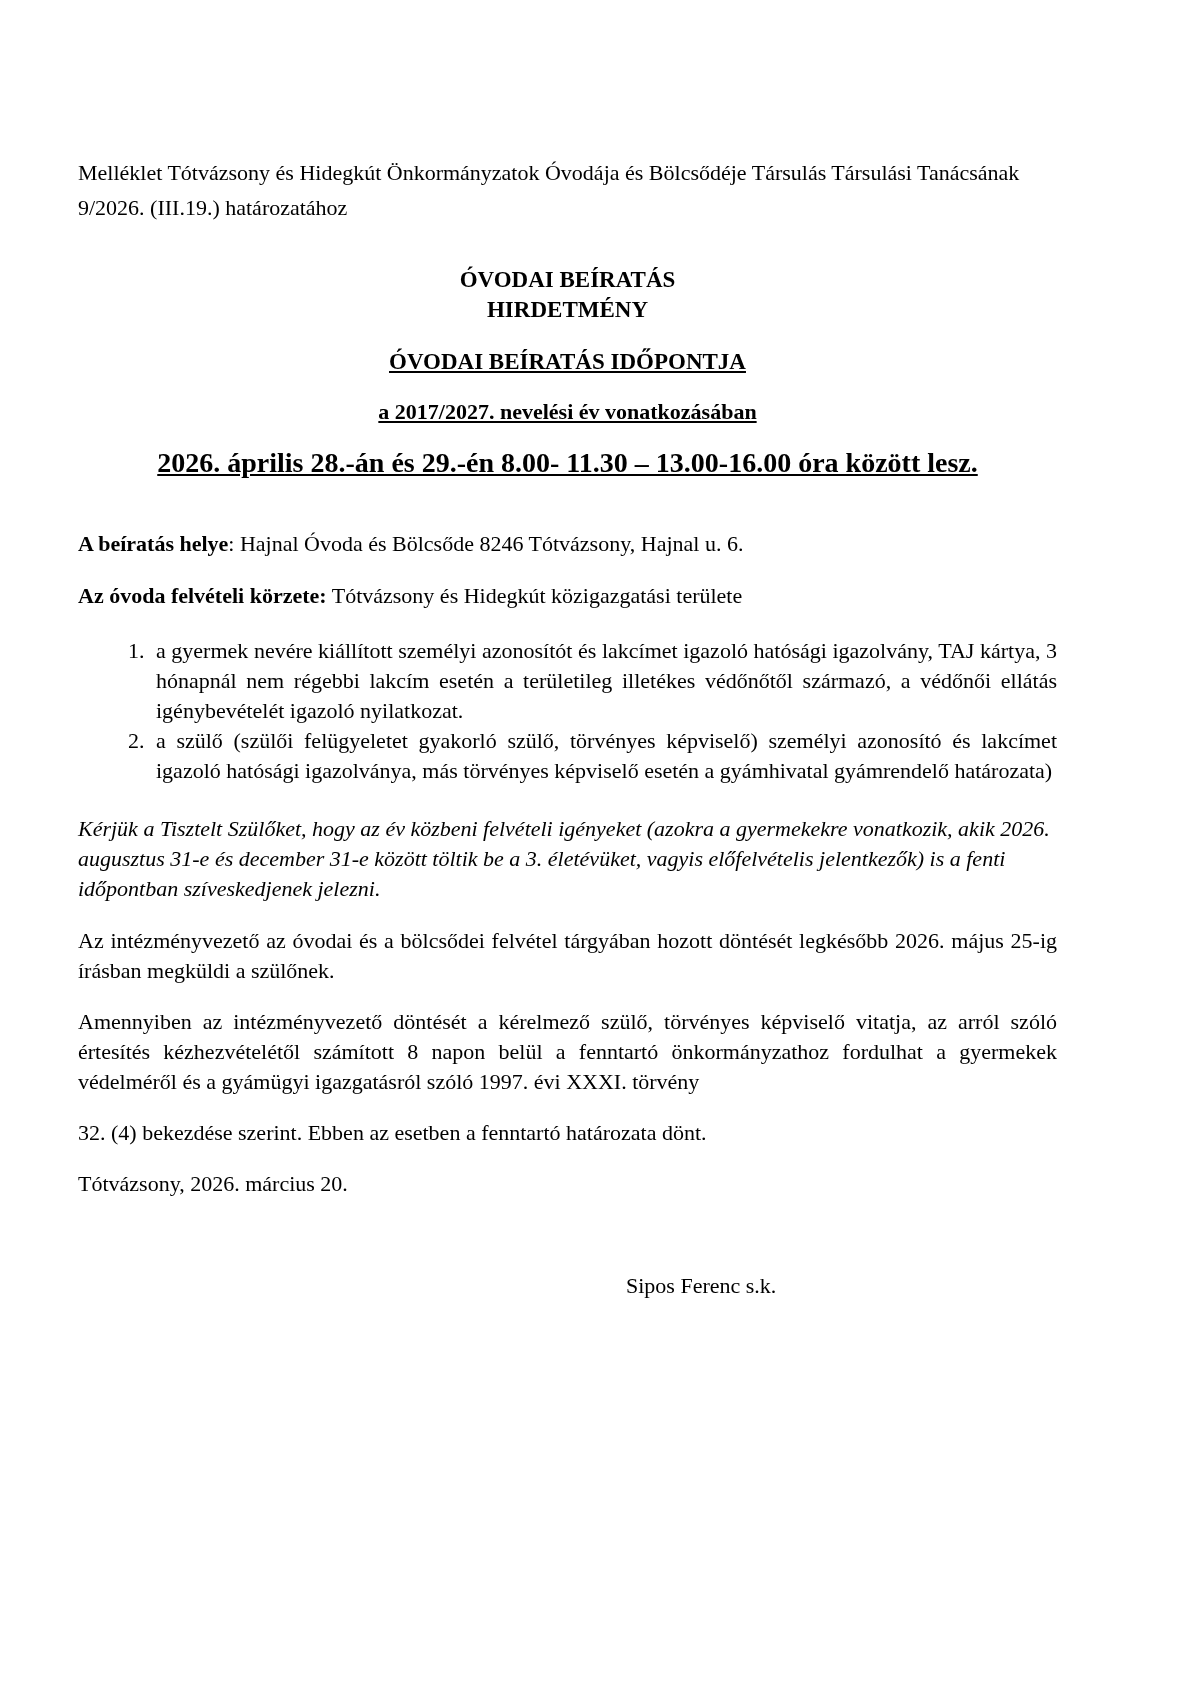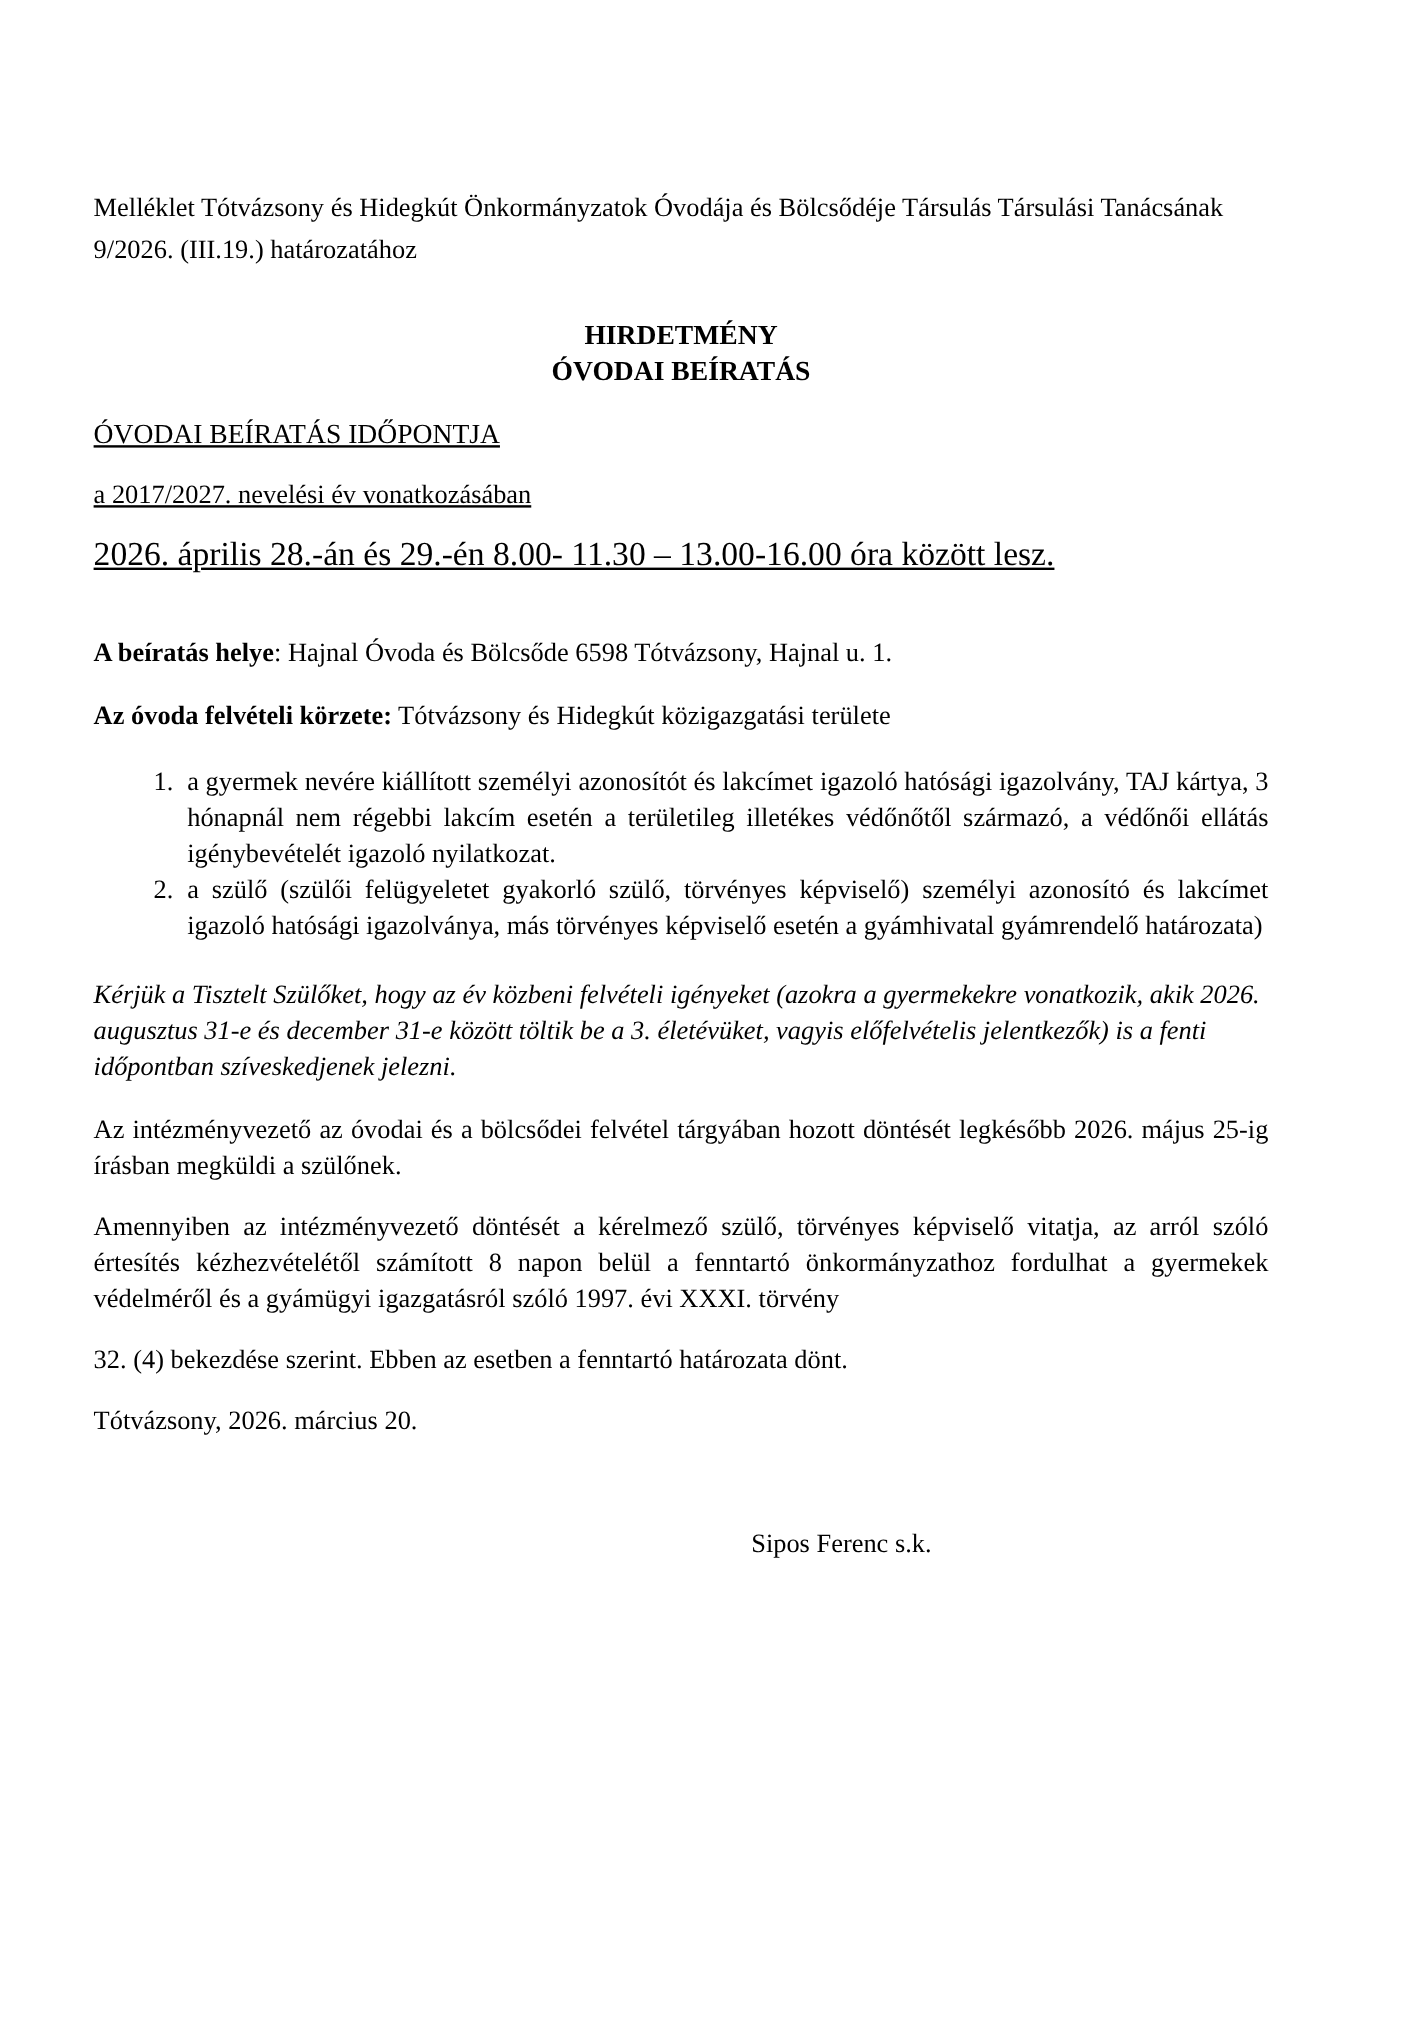--- a/index.html
+++ b/index.html
@@ -33,21 +33,22 @@
     font-size: 23px;
     line-height: 30px;
     margin-bottom: 24px;
   }
   .intro {
     text-align: justify;
     line-height: 30px;
     margin-bottom: 26px;
   }
   .center-head {
-    font-weight: normal;
+    text-align: center;
+    font-weight: bold;
     margin-bottom: 22px;
   }
   .center-head .u { text-decoration: underline; }
   .head-time { font-size: 23px; margin-bottom: 24px; }
   .head-year { font-size: 22px; margin-bottom: 22px; }
   .head-date { font-size: 28px; margin-bottom: 50px; }
 
   .labelled {
     line-height: 30px;
     margin-bottom: 22px;
@@ -98,39 +99,39 @@
   }
 </style>
 </head>
 <body>
 
 <div class="page">
 
   <p class="annex">Melléklet Tótvázsony és Hidegkút Önkormányzatok Óvodája és Bölcsődéje Társulás Társulási Tanácsának 9/2026. (III.19.) határozatához</p>
 
   <div class="title-block">
+    <div>ÓVODAI BEÍRATÁS</div>
     <div>HIRDETMÉNY</div>
-    <div>ÓVODAI BEÍRATÁS</div>
   </div>
 
 
   <p class="center-head head-time">
     <span class="u">ÓVODAI BEÍRATÁS IDŐPONTJA</span>
   </p>
 
   <p class="center-head head-year">
     <span class="u">a 2017/2027. nevelési év vonatkozásában</span>
   </p>
 
   <p class="center-head head-date">
     <span class="u">2026. április 28.-án és 29.-én 8.00- 11.30 – 13.00-16.00 óra között lesz.</span>
   </p>
 
   <p class="labelled place">
-    <span class="lbl">A beíratás helye</span><span>: Hajnal Óvoda és Bölcsőde 6598 Tótvázsony, Hajnal u. 1.</span>
+    <span class="lbl">A beíratás helye</span><span>: Hajnal Óvoda és Bölcsőde 8246 Tótvázsony, Hajnal u. 6.</span>
   </p>
 
   <p class="labelled district">
     <span class="lbl">Az óvoda felvételi körzete:</span><span> Tótvázsony és Hidegkút közigazgatási területe</span>
   </p>
 
 
   <ol class="docs-list">
     <li>a gyermek nevére kiállított személyi azonosítót és lakcímet igazoló hatósági igazolvány, TAJ kártya, 3 hónapnál nem régebbi lakcím esetén a területileg illetékes védőnőtől származó, a védőnői ellátás igénybevételét igazoló nyilatkozat.</li>
     <li>a szülő (szülői felügyeletet gyakorló szülő, törvényes képviselő) személyi azonosító és lakcímet igazoló hatósági igazolványa, más törvényes képviselő esetén a gyámhivatal gyámrendelő határozata)</li>

